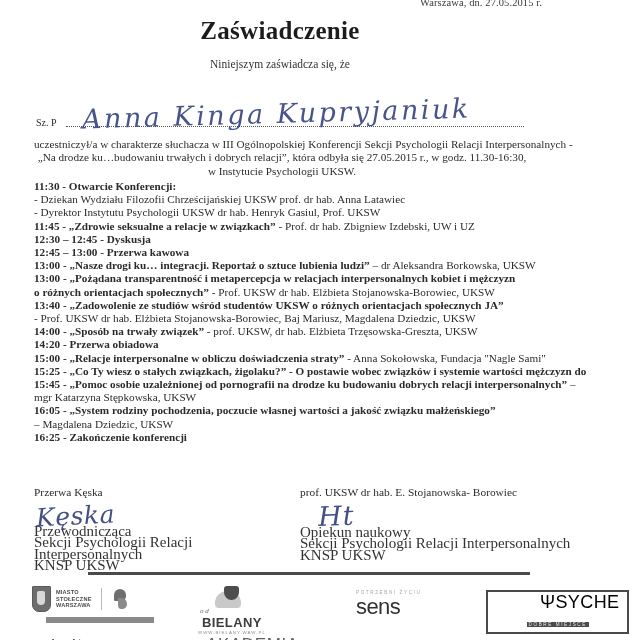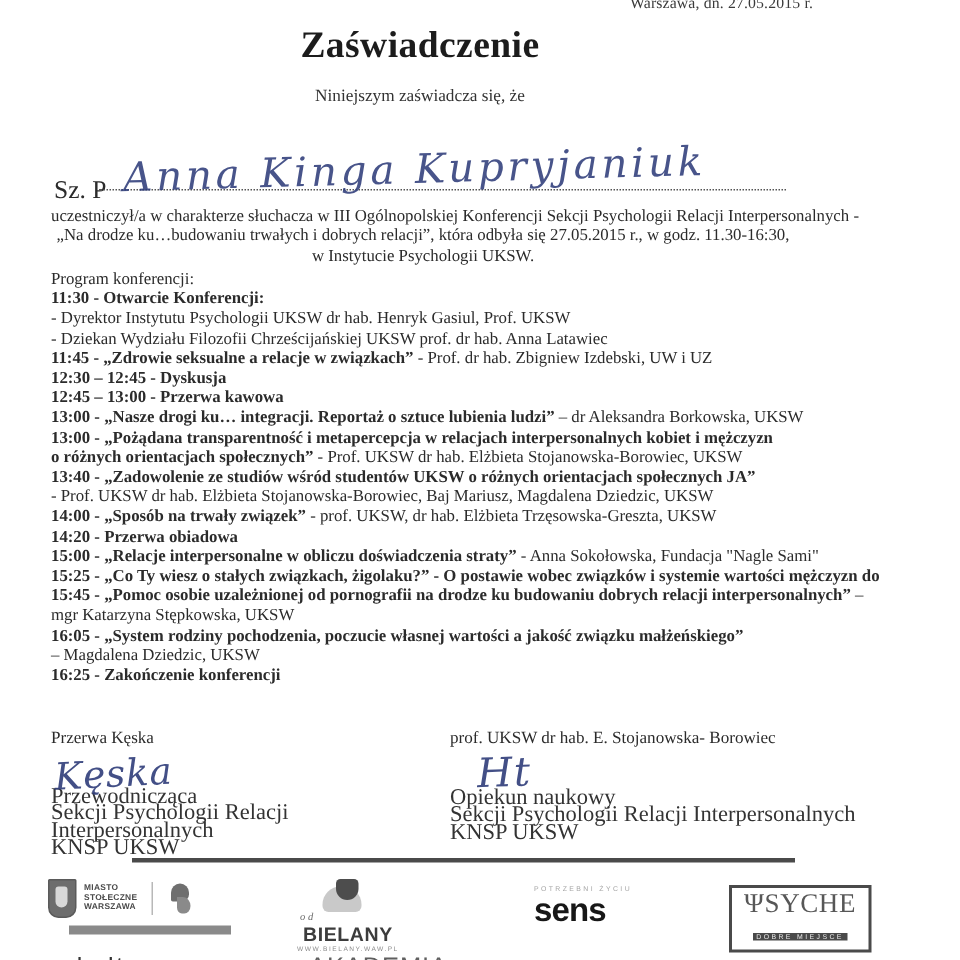--- a/index.html
+++ b/index.html
@@ -35,21 +35,21 @@
     font-size:11.5px;color:#333;
   }
 
   
   .name-row{
     position:absolute;top:112px;left:36px;right:36px;
     height:22px;
   }
   .sz-p{
     position:absolute;left:0;top:5px;
-    font-size:17px;color:#2b2b2b;text-align:right;
+    font-size:10px;color:#2b2b2b;text-align:right;
   }
   .dots{
     position:absolute;left:30px;right:0;top:14px;
     border-bottom:1.5px dotted #555;
     height:0;
   }
   .handname{
     position:absolute;left:46px;top:-14px;
     font-family:"DejaVu Serif", serif;
     font-style:italic;
@@ -174,35 +174,36 @@
     font-size:4.4px;color:#8d8d8d;letter-spacing:1px;margin-top:1px;
   }
 
   .logo-sens{left:330px;top:6px;text-align:left;}
   .sens-top{
     font-family:"Liberation Sans", sans-serif;
     font-size:4.6px;color:#a6a6a6;letter-spacing:1.6px;line-height:6px;
   }
   .sens-main{
     font-family:"Liberation Sans", sans-serif;
-    font-weight:bold;font-size:22px;color:#0f172a;
+    font-weight:normal;font-size:22px;color:#4c1d95;
     letter-spacing:-.6px;line-height:21px;
   }
 
   .logo-psyche{left:460px;top:6px;}
   .psyche-box{
     border:2px solid #4a4a4a;
     padding:1px 8px 2px 8px;
     display:inline-block;
     text-align:center;
   }
   .psyche-main{
-    font-family:Liberation Serif, serif;
-    font-size:18px;color:#0369a1;letter-spacing:.4px;line-height:19px;
+    font-family:Liberation Sans, sans-serif;
+    font-size:18px;color:#000000;letter-spacing:.4px;line-height:19px;
     white-space:nowrap;
+    margin-left:44px;
   }
   .psyche-sub{
     font-family:"Liberation Sans", sans-serif;
     font-size:4.6px;color:#5c5c5c;letter-spacing:1.6px;
     background:#4a4a4a;color:#e8e8e8;
     margin-top:-4px;padding:0 2px;
   }
 
   .logo-charaktery{left:20px;top:33px;}
   .chr-bar{width:108px;height:6px;background:#8a8a8a;}
@@ -234,25 +235,24 @@
     <span class="handname">Anna Kinga Kupryjaniuk</span>
   </div>
 
   <div class="intro">
     <div class="l1">uczestniczył/a w charakterze słuchacza w III Ogólnopolskiej Konferencji Sekcji Psychologii Relacji Interpersonalnych -</div>
     <div>„Na drodze ku…budowaniu trwałych i dobrych relacji”, która odbyła się 27.05.2015 r., w godz. 11.30-16:30,</div>
     <div>w Instytucie Psychologii UKSW.</div>
   </div>
 
   <div class="program">
-    <div class="ln">Program konferencji:</div>
     <div id="program-lines">
         <div class="ln b">11:30 - Otwarcie Konferencji:</div>
+        <div class="ln">- Dziekan Wydziału Filozofii Chrześcijańskiej UKSW prof. dr hab. Anna Latawiec</div>
         <div class="ln">- Dyrektor Instytutu Psychologii UKSW dr hab. Henryk Gasiul, Prof. UKSW</div>
-        <div class="ln">- Dziekan Wydziału Filozofii Chrześcijańskiej UKSW prof. dr hab. Anna Latawiec</div>
         <div class="ln"><span class="b">11:45 - „Zdrowie seksualne a relacje w związkach”</span><span> - Prof. dr hab. Zbigniew Izdebski, UW i UZ</span></div>
         <div class="ln b">12:30 – 12:45 - Dyskusja</div>
         <div class="ln b">12:45 – 13:00 - Przerwa kawowa</div>
         <div class="ln"><span class="b">13:00 - „Nasze drogi ku… integracji. Reportaż o sztuce lubienia ludzi”</span><span> – dr Aleksandra Borkowska, UKSW</span></div>
         <div class="ln"><span class="b">13:00 - „Pożądana transparentność i metapercepcja w relacjach interpersonalnych kobiet i mężczyzn</span></div>
         <div class="ln"><span class="b">o różnych orientacjach społecznych”</span><span> - Prof. UKSW dr hab. Elżbieta Stojanowska-Borowiec, UKSW</span></div>
         <div class="ln"><span class="b">13:40 - „Zadowolenie ze studiów wśród studentów UKSW o różnych orientacjach społecznych JA”</span></div>
         <div class="ln">- Prof. UKSW dr hab. Elżbieta Stojanowska-Borowiec, Baj Mariusz, Magdalena Dziedzic, UKSW</div>
         <div class="ln"><span class="b">14:00 - „Sposób na trwały związek”</span><span> - prof. UKSW, dr hab. Elżbieta Trzęsowska-Greszta, UKSW</span></div>
         <div class="ln b">14:20 -  Przerwa obiadowa</div>

